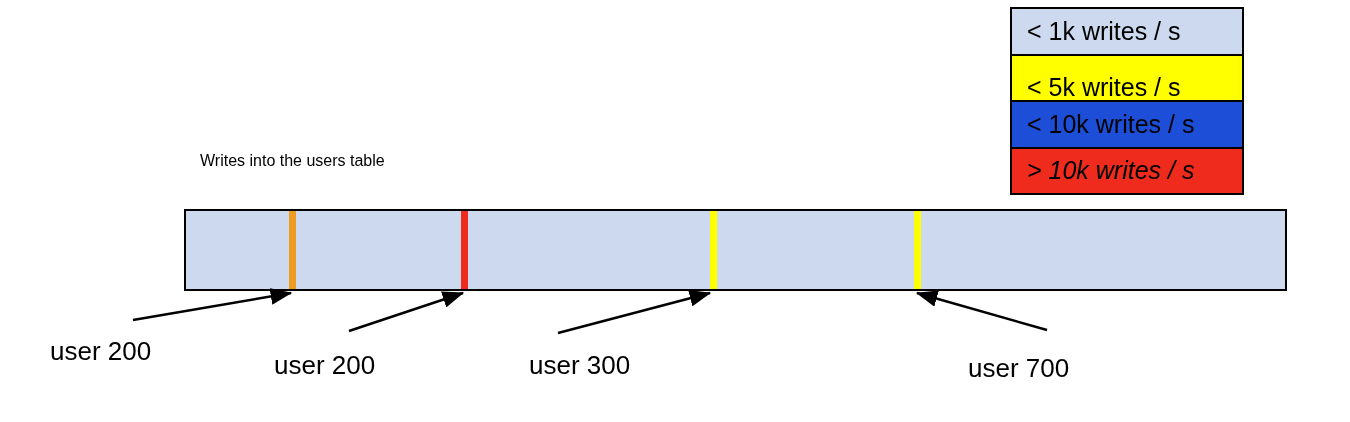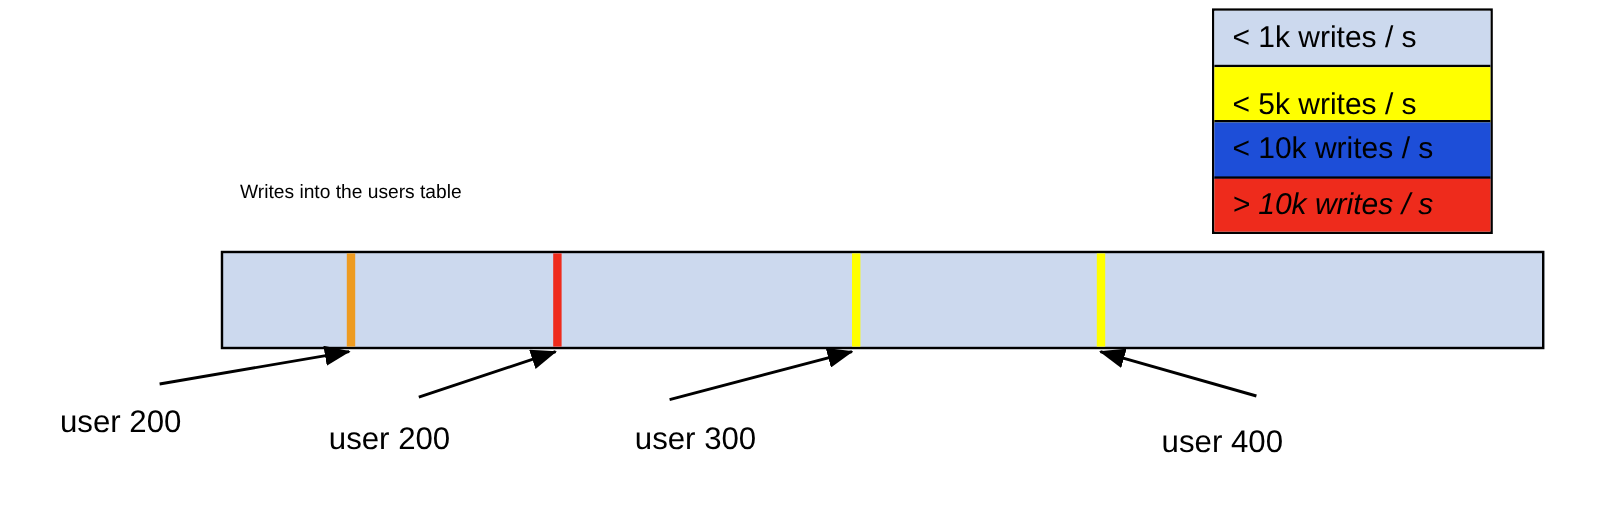--- a/index.html
+++ b/index.html
@@ -134,15 +134,15 @@
     </defs>
     <line stroke="#000000" stroke-width="2.4" marker-end="url(#arrowhead)" x1="133" y1="320" x2="291" y2="293"></line>
     <line stroke="#000000" stroke-width="2.4" marker-end="url(#arrowhead)" x1="349" y1="331" x2="463" y2="293"></line>
     <line stroke="#000000" stroke-width="2.4" marker-end="url(#arrowhead)" x1="558" y1="333" x2="710" y2="293"></line>
     <line stroke="#000000" stroke-width="2.4" marker-end="url(#arrowhead)" x1="1047" y1="330" x2="917" y2="293"></line>
   </svg>
 
   <div class="user-label" style="left: 50px; top: 338px;">user 200</div>
   <div class="user-label" style="left: 274px; top: 352px; text-align: right;">user 200</div>
   <div class="user-label" style="left: 493px; top: 352px; margin-left: 36px;">user 300</div>
-  <div class="user-label" style="left: 968px; top: 355px;">user 400</div>
+  <div class="user-label" style="left: 968px; top: 355px;">user 700</div>
 
 </div>
 
 </body></html>

